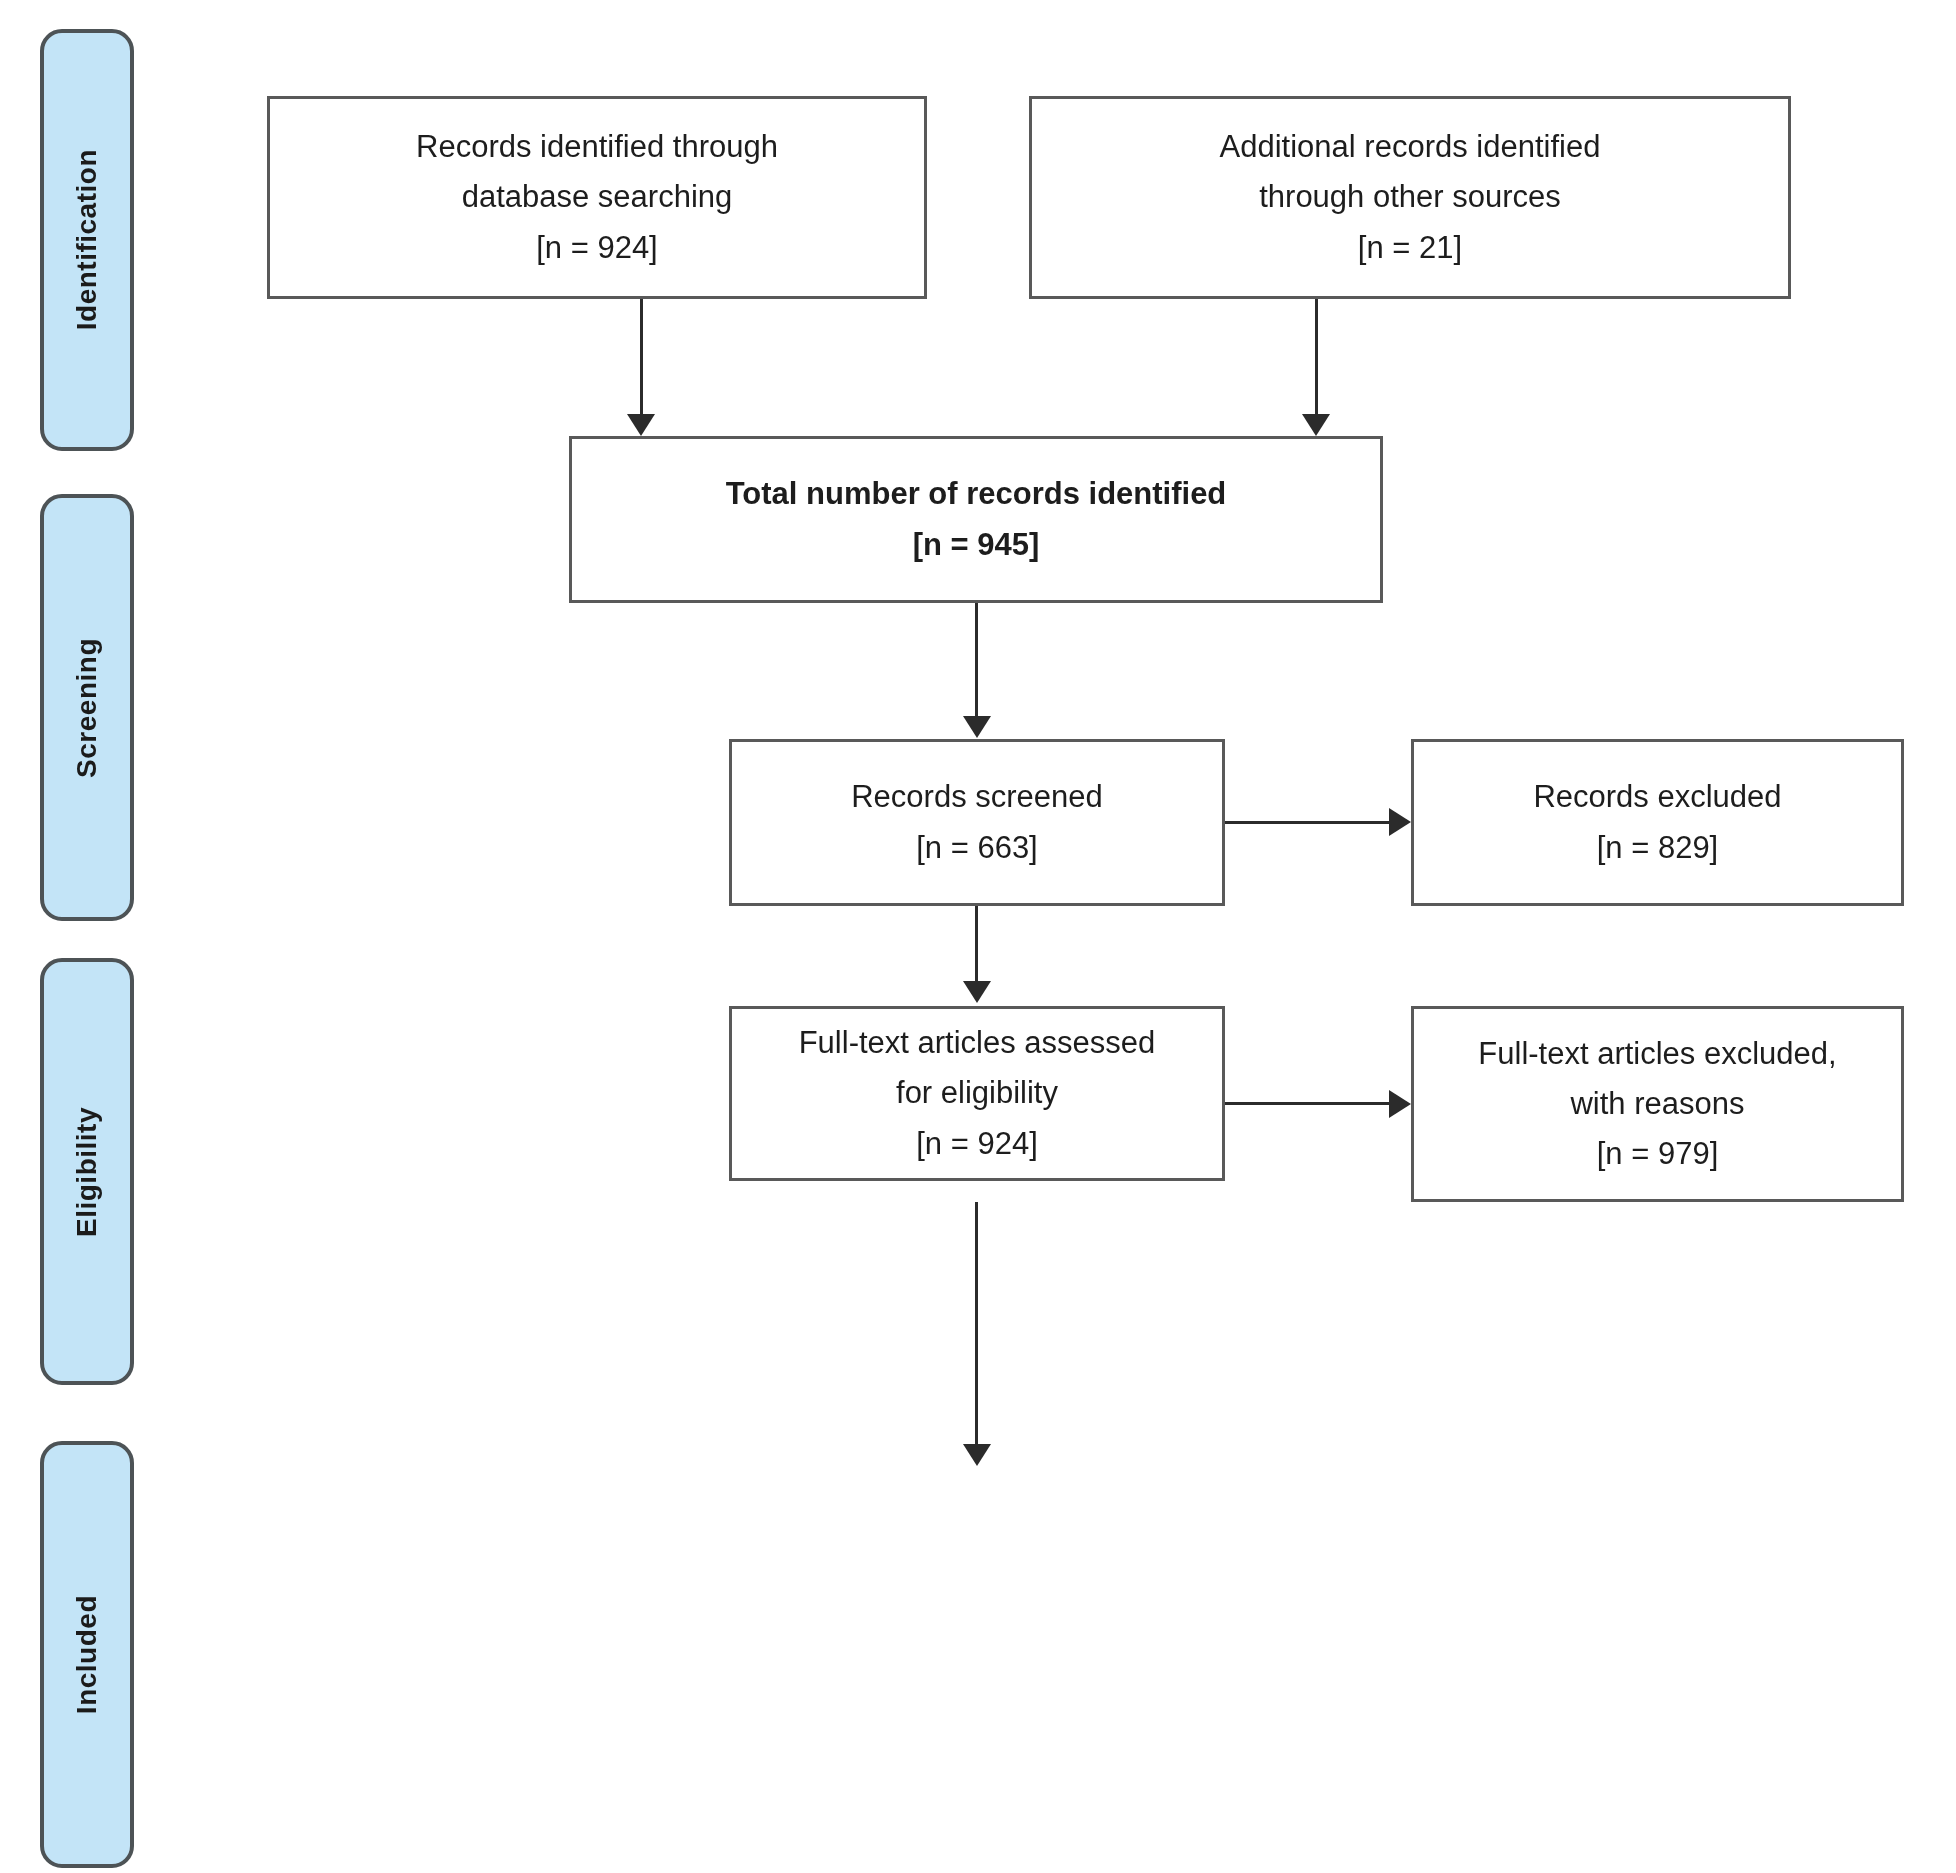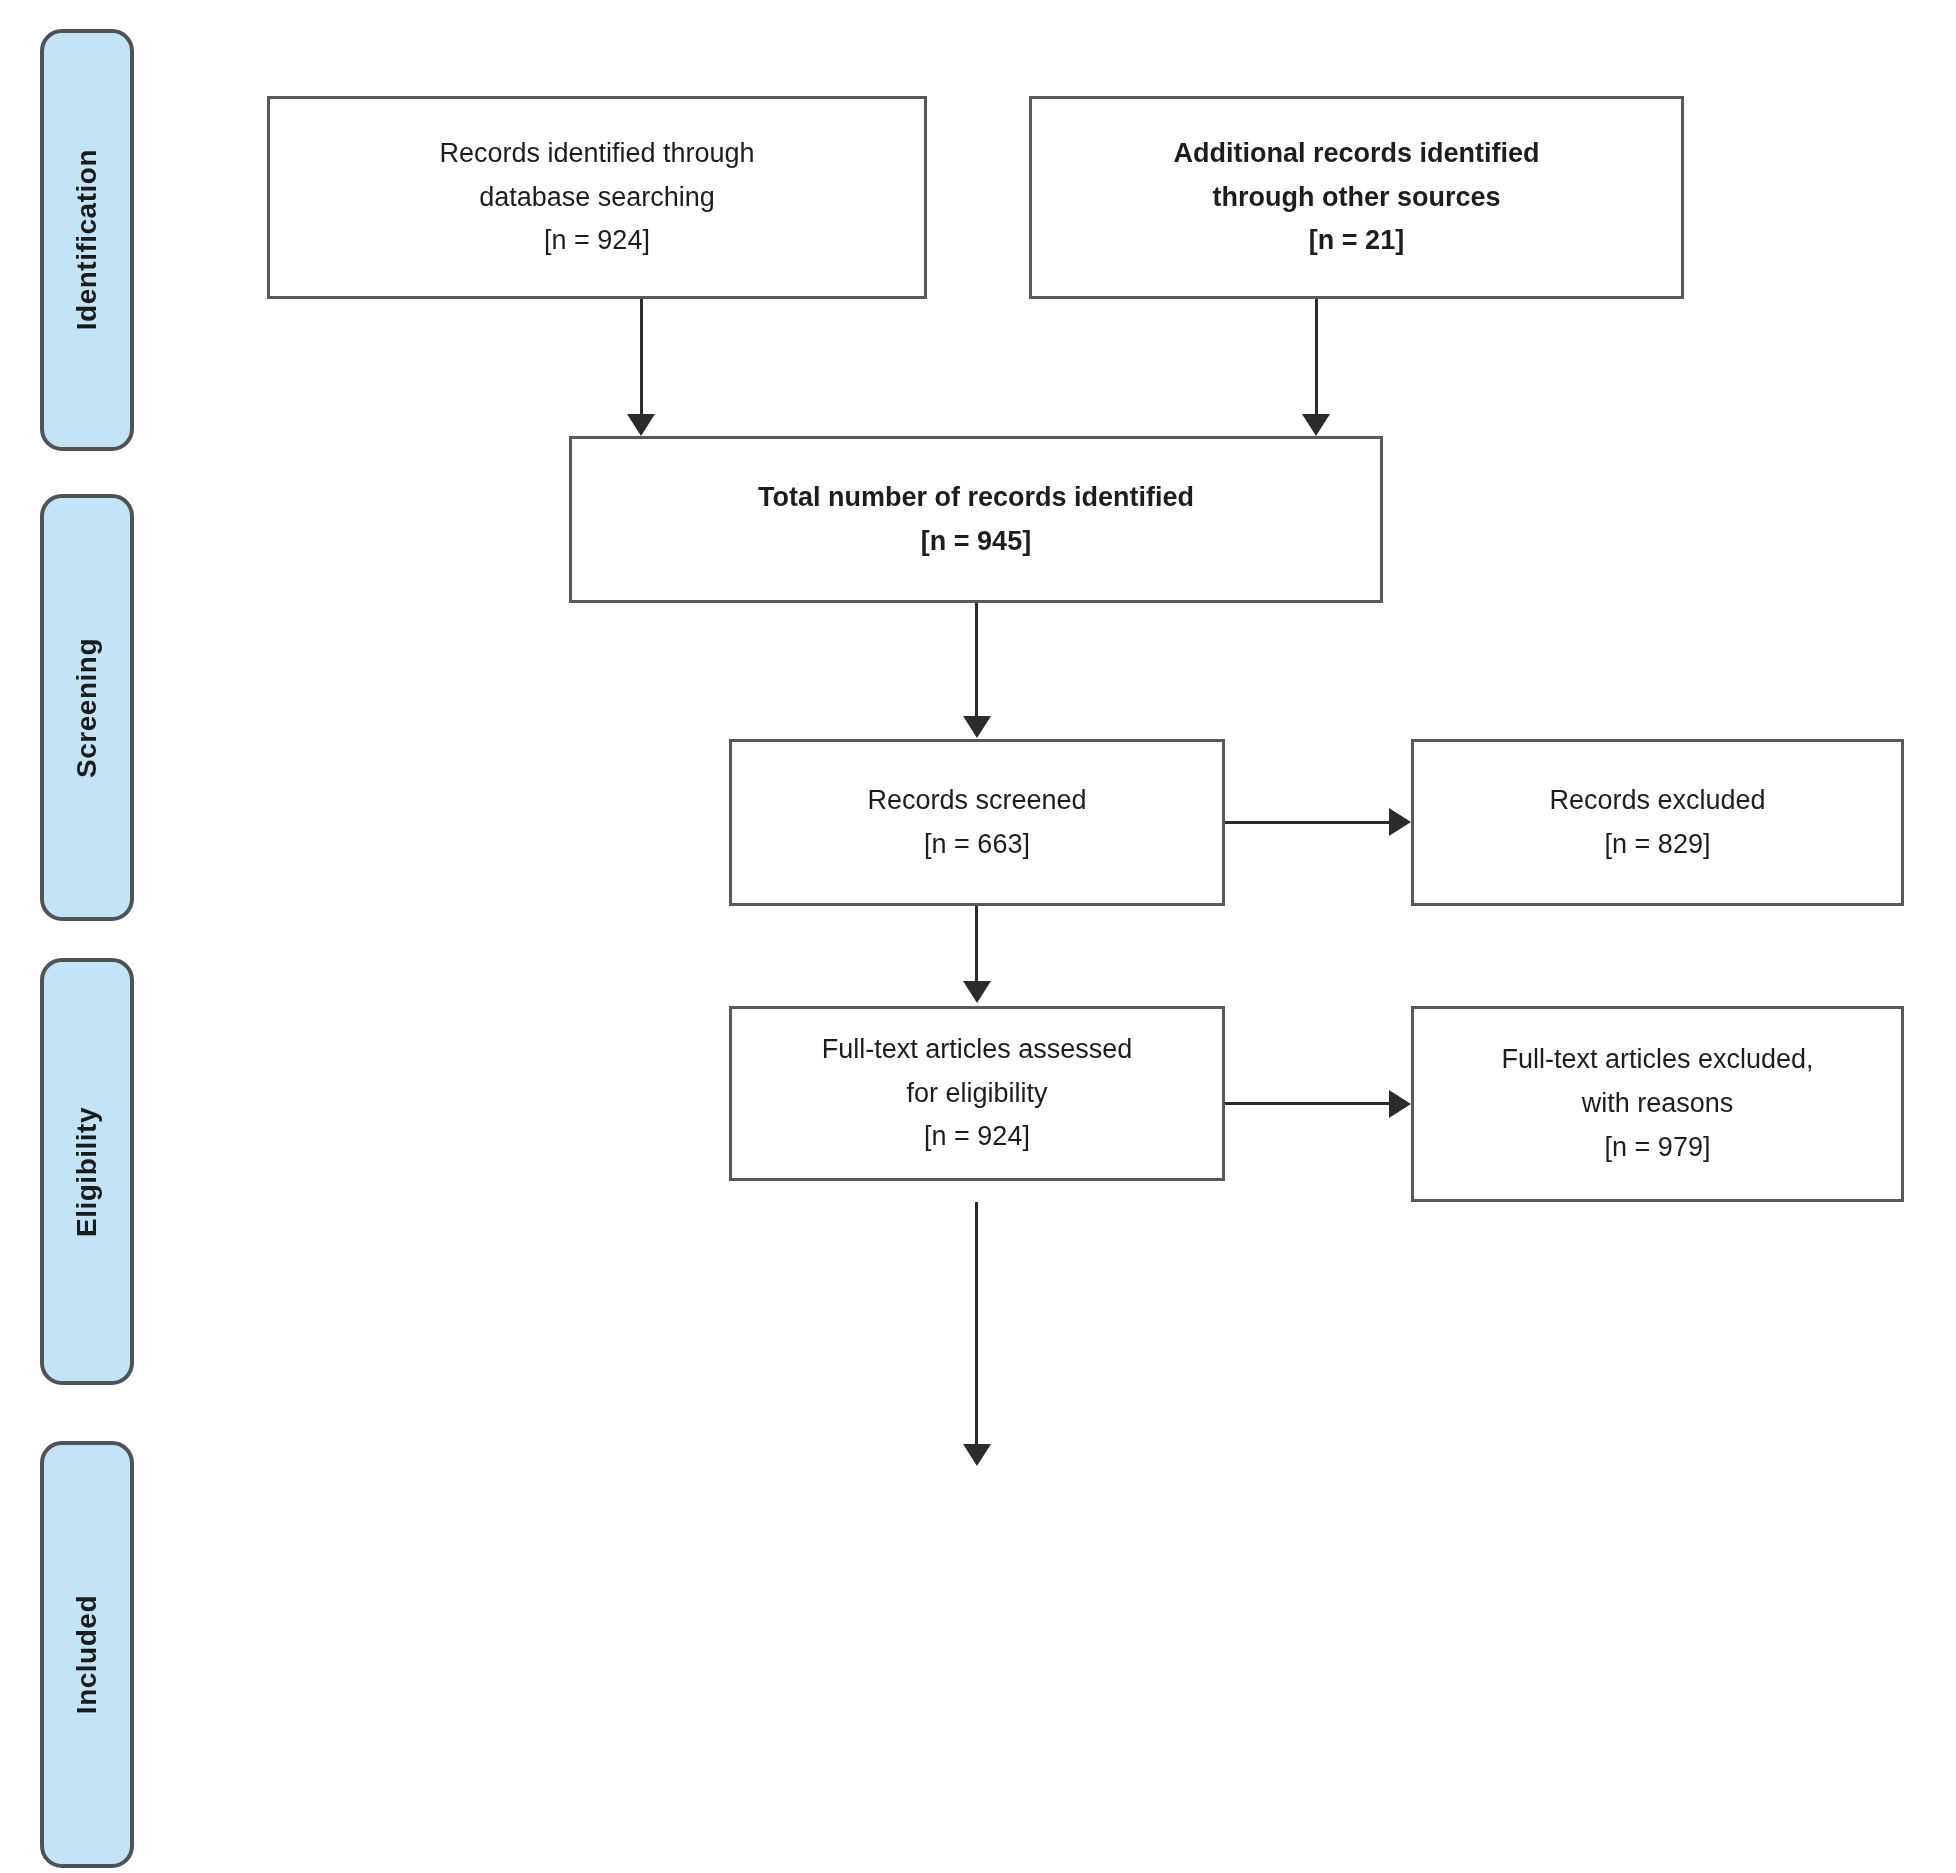--- a/index.html
+++ b/index.html
@@ -44,21 +44,21 @@
     position: absolute;
     box-sizing: border-box;
     background: #ffffff;
     border: 3.3px solid #595959;
     display: flex;
     align-items: center;
     justify-content: center;
     text-align: center;
   }
   .flow-box .box-text {
-    font-size: 27px;
+    font-size: 31px;
     line-height: 1.62;
     color: #1d1d1d;
     padding: 0 18.4px;
     white-space: pre-line;
   }
 
   
   .conn-v {
     position: absolute;
     width: 3.3px;
@@ -106,21 +106,21 @@
   <div class="stage-label" style="left:40px; top:1441px; width:94px; height:427px;">
     <span class="stage-text">Included</span>
   </div>
 
   <div class="flow-box" style="left:267px; top:96px; width:660px; height:203px;">
     <span class="box-text">Records identified through
 database searching
 [n = 924]</span>
   </div>
 
-  <div class="flow-box" style="left:1029px; top:96px; width:655px; height:203px;font-weight:bold;">
+  <div class="flow-box" style="left:1029px; top:96px; width:762px; height:203px;">
     <span class="box-text">Additional records identified
 through other sources
 [n = 21]</span>
   </div>
 
   <div class="conn-v" style="left:640px; top:299px; height:117px;"></div>
   <div class="arrow-down" style="left:627px; top:414px;"></div>
 
   <div class="conn-v" style="left:1315px; top:299px; height:117px;"></div>
   <div class="arrow-down" style="left:1302px; top:414px;"></div>

